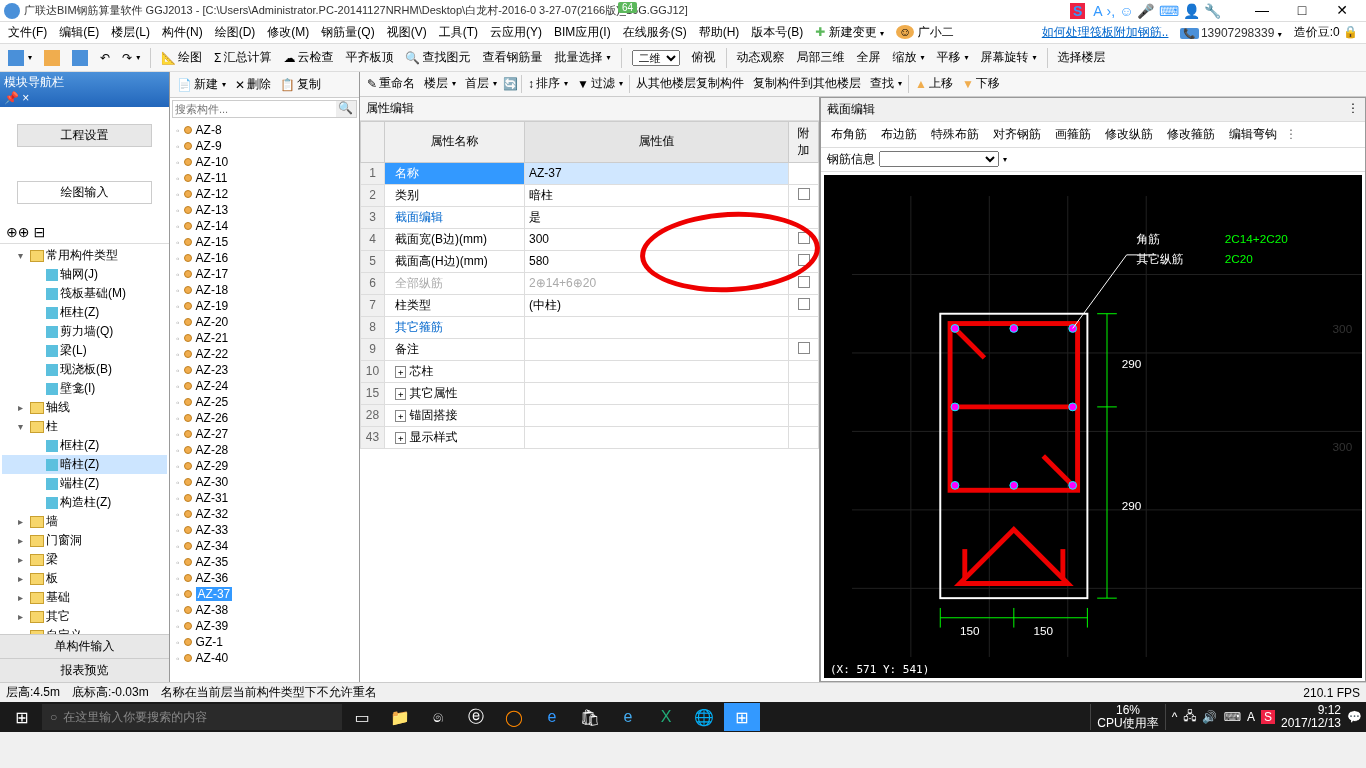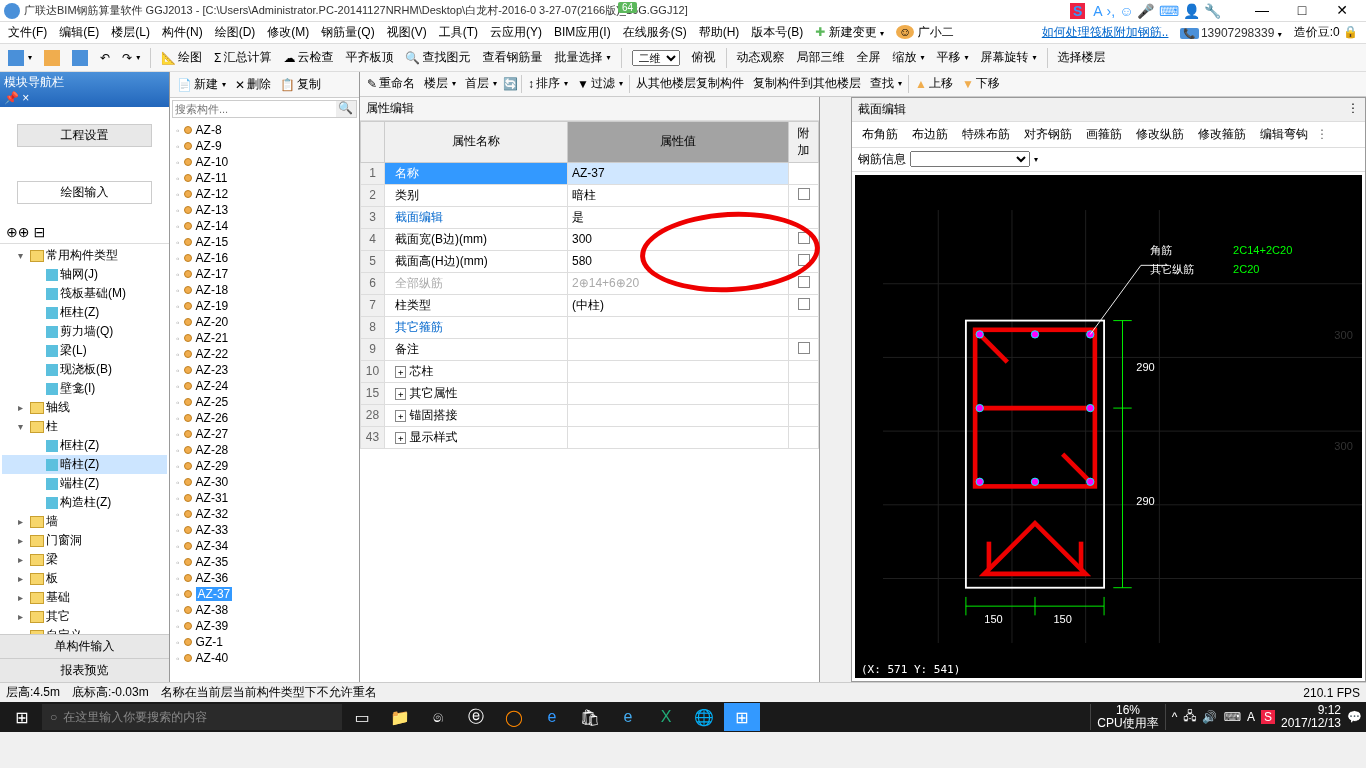--- a/index.html
+++ b/index.html
@@ -67,33 +67,33 @@
 .clist { flex: 1; overflow: auto; padding: 2px 4px; }
 .clist-item { padding: 1px 2px; cursor: pointer; display: flex; align-items: center; gap: 4px;}
 .clist-item .dot { width: 8px; height: 8px; background: #f0ad4e; border-radius: 50%; border: 1px solid #c08020; }
 .clist-item.sel span:last-child { background: #3399ff; color: #fff; padding: 0 2px; }
 .clist-item span:first-child { color: #999; font-size: 10px;}
 
 
 .center-area { flex: 1; display: flex; flex-direction: column; }
 
 
-.prop-wrap { display: flex; height: 100%; gap: 31px; }
+.prop-wrap { display: flex; height: 100%; }
 .prop-panel { width: 460px; background: #fff; border-right: 1px solid #999; display: flex; flex-direction: column; }
 .prop-title { padding: 3px 6px; background: #f5f5f5; border-bottom: 1px solid #ddd; }
 .prop-grid { flex: 1; overflow: auto; position: relative; }
 .prop-table { border-collapse: collapse; width: 100%; }
 .prop-table th { background: #f0f0f0; border: 1px solid #ccc; padding: 3px; font-weight: normal; }
-.prop-table th.hl { background: #a3a3a3; }
+.prop-table th.hl { background: #e5e5e5; }
 .prop-table td { border: 1px solid #ddd; padding: 2px 4px; height: 18px; }
 .prop-table td.rn { background: #f0f0f0; text-align: center; width: 24px; color: #666; }
 .prop-table tr.selrow td:not(.rn) { background: #fff; }
 .prop-table tr.selrow td.name-col { background: #3399ff; color: #fff; }
 .prop-table tr.selrow td.val-col { background: #d0e7ff; }
-.prop-table td.name-col { width: 183px; text-indent: 6px; }
+.prop-table td.name-col { width: 140px; text-indent: 6px; }
 .prop-table td.name-col.link { color: #06c; }
 .prop-table td.val-col {}
 .prop-table td.ck { width: 30px; text-align: center; }
 .prop-table .expand { font-family: monospace; border: 1px solid #888; padding: 0 2px; font-size: 9px; margin-right: 3px; cursor: pointer; background: #fff; }
 .prop-table td.dim { color: #aaa; }
 .red-circle { position: absolute; border: 5px solid #e00; border-radius: 50%; width: 180px; height: 80px; left: 280px; top: 115px; pointer-events: none; transform: rotate(-3deg);}
 
 
 .section-panel { flex: 1; background: #fff; display: flex; flex-direction: column; border: 1px solid #999;}
 .sec-title { background: #f0f0f0; padding: 3px 6px; border-bottom: 1px solid #ddd; display: flex; justify-content: space-between; }

